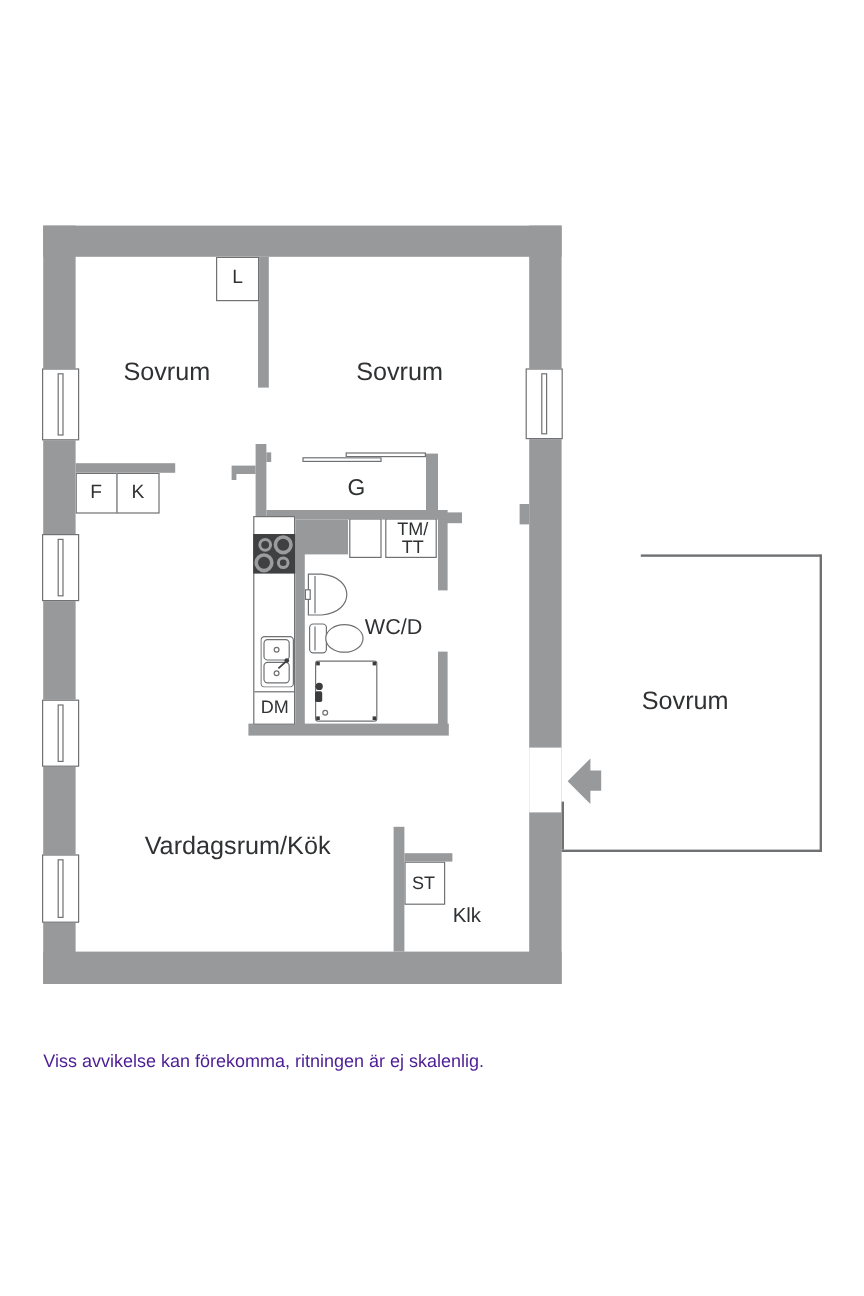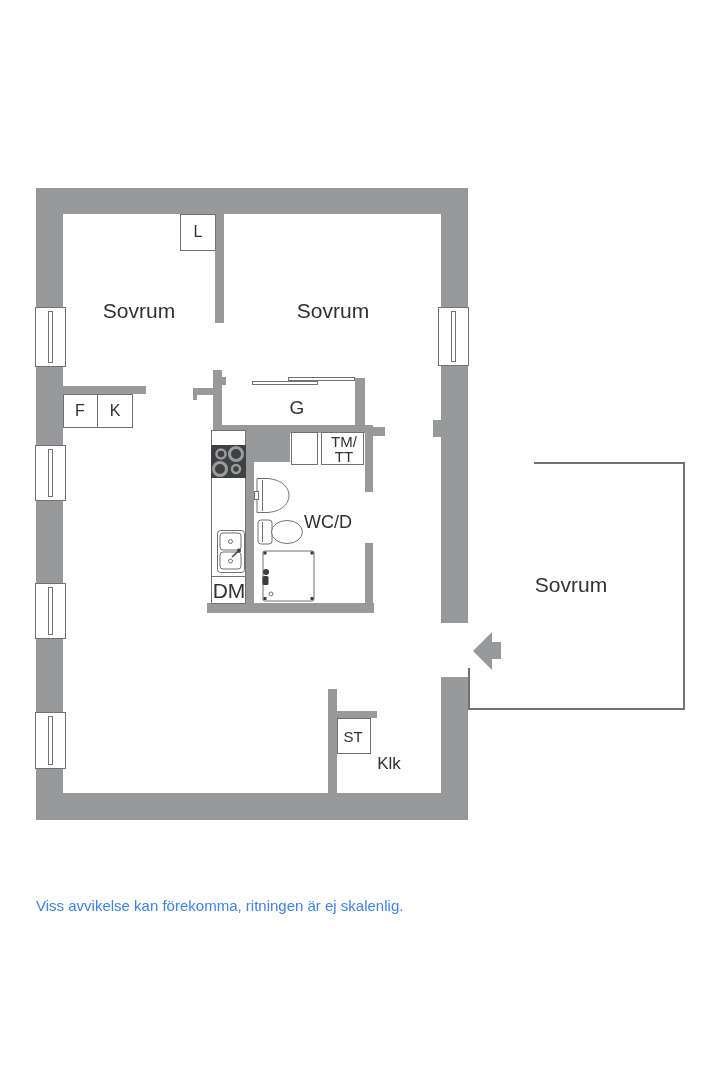--- a/index.html
+++ b/index.html
@@ -13,21 +13,21 @@
     font-family:"Liberation Sans","DejaVu Sans",sans-serif;color:var(--text);
   }
   .wall{position:absolute;background:var(--wall);}
   .tline{position:absolute;background:var(--line);}
   .box{position:absolute;background:#fff;border:1px solid var(--line);box-sizing:border-box;}
   .window{position:absolute;background:#fff;border:1px solid var(--line);box-sizing:border-box;}
   .window .pane{position:absolute;left:50%;top:3px;bottom:3px;width:5px;margin-left:-3px;
     border:1px solid var(--line);box-sizing:border-box;background:#fff;}
   .label{position:absolute;transform:translate(-50%,-50%);white-space:nowrap;color:var(--text);line-height:1;}
   .fix{position:absolute;}
-  .disclaimer{position:absolute;color:#3b82f6;margin-top:21px;}
+  .disclaimer{position:absolute;color:#4c1d95;}
 </style>
 </head>
 <body>
 
 <div class="canvas">
 
   <div class="wall" style="left:36px;top:188px;width:432px;height:26px;"></div>
   <div class="wall" style="left:36px;top:188px;width:27px;height:632px;"></div>
   <div class="wall" style="left:441px;top:188px;width:27px;height:632px;"></div>
   <div class="wall" style="left:36px;top:793px;width:432px;height:27px;"></div>
@@ -135,29 +135,30 @@
   </div>
 
   <div class="fix" style="left:471px;top:630px;width:32px;height:42px;">
     <svg width="32" height="42" viewBox="0 0 32 42">
       <polygon points="2,21 21,2 21,12 30,12 30,29 21,29 21,40" fill="#97999b"></polygon>
     </svg>
   </div>
 
   <div class="label" style="left:139px;top:310px;font-size:21px;">Sovrum</div>
   <div class="label" style="left:333px;top:310px;font-size:21px;">Sovrum</div>
+  <div class="label" style="left:198px;top:705px;font-size:21px;">Vardagsrum/Kök</div>
   <div class="label" style="left:571px;top:584px;font-size:21px;">Sovrum</div>
   <div class="label" style="left:328px;top:522px;font-size:18px;">WC/D</div>
   <div class="label" style="left:198px;top:232px;font-size:16px;">L</div>
   <div class="label" style="left:80px;top:411px;font-size:16px;">F</div>
   <div class="label" style="left:115px;top:411px;font-size:16px;">K</div>
   <div class="label" style="left:297px;top:407px;font-size:19px;">G</div>
   <div class="label" style="left:344px;top:449px;font-size:15px;line-height:15px;text-align:center;">
     <span>TM/</span><br>
     <span>TT</span>
   </div>
-  <div class="label" style="left:229px;top:590px;font-size:21px;">DM</div>
+  <div class="label" style="left:229px;top:590px;font-size:15px;">DM</div>
   <div class="label" style="left:353px;top:736px;font-size:15px;">ST</div>
   <div class="label" style="left:389px;top:763px;font-size:17px;">Klk</div>
 
   <div class="disclaimer" style="left:36px;top:876px;font-size:15px;">Viss avvikelse kan förekomma, ritningen är ej skalenlig.</div>
 
 </div>
 
 </body></html>

